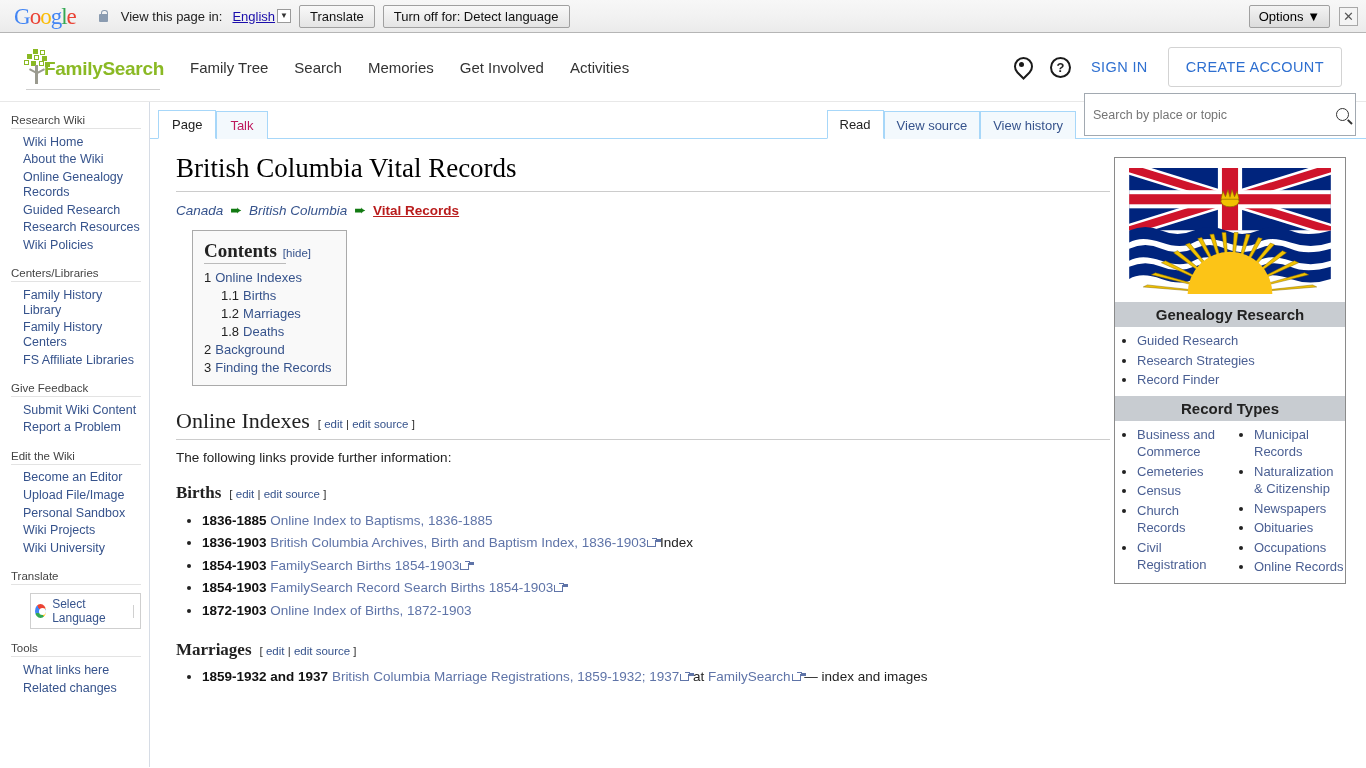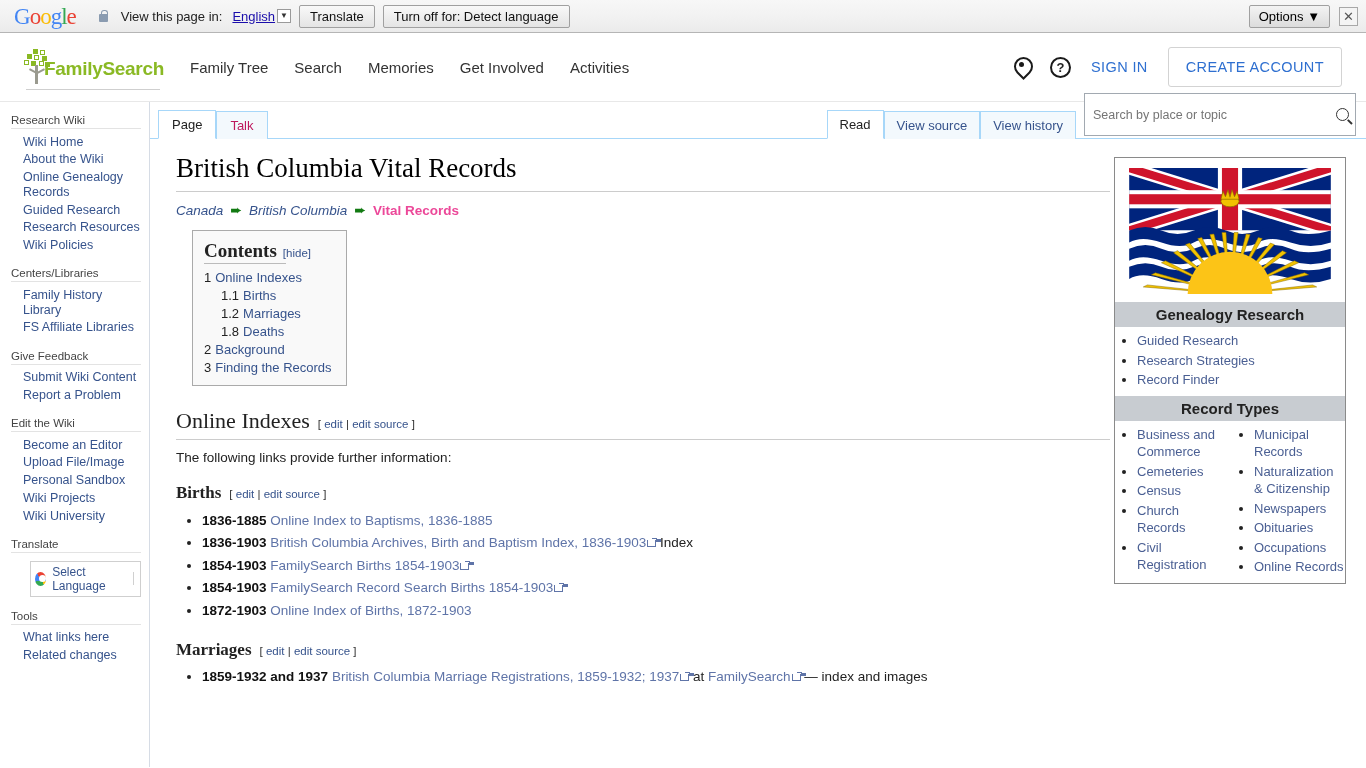--- a/index.html
+++ b/index.html
@@ -103,21 +103,21 @@
   .searchbox .mag{ width:13px;height:13px;border:1.7px solid #333;border-radius:50%;position:relative;}
   .searchbox .mag:after{content:"";position:absolute;right:-5px;bottom:-3px;width:6px;height:1.7px;background:#333;transform:rotate(45deg);}
 
   #main{ flex:1; display:flex; overflow:hidden; padding:14px 20px 0 26px; gap:4px;}
   #article{ flex:1; min-width:0; }
   h1.pagetitle{ font-family:"Liberation Serif", serif; font-weight:400; font-size:27px; margin:0 0 6px;
                 border-bottom:1px solid #ccc; padding-bottom:7px; color:#000;}
   .breadcrumb{ font-size:13.5px; margin:10px 0 8px; display:flex; align-items:center; gap:7px; flex-wrap:wrap;}
   .breadcrumb a{ color:#36538c; font-style:italic; text-decoration:none; cursor:pointer;}
   .breadcrumb .arrow{ color:#127a12; font-size:14px;}
-  .breadcrumb .cur{ font-weight:bold; color:#ec4899;}
+  .breadcrumb .cur{ font-weight:bold; color:#b91c1c;text-decoration:underline;}
 
   .toc{ border:1px solid #aaa; background:#f9f9f9; display:inline-block; padding:9px 14px 9px 11px; margin:4px 0 0 16px;}
   .toc .tt{ font-family:"Liberation Serif", serif; font-size:19px; font-weight:bold; display:flex; align-items:baseline; gap:6px; border-bottom:0;}
   .toc .hide{ font-size:11.5px; font-weight:normal; color:#36538c; cursor:pointer; font-family:"Liberation Sans",sans-serif;}
   .toc .ttline{ border-bottom:1px solid #bbb; width:82px; margin:1px 0 4px;}
   .toc ul{ list-style:none; margin:0; padding:0; font-size:13px;}
   .toc li{ padding:1.5px 0; color:#222;}
   .toc li a{ color:#36538c; text-decoration:none; cursor:pointer;}
   .toc li.sub{ padding-left:17px; }
   .toc .num{ color:#222; margin-right:4px;}
@@ -213,20 +213,21 @@
       <a>About the Wiki</a>
       <a>Online Genealogy Records</a>
       <a>Guided Research</a>
       <a>Research Resources</a>
       <a>Wiki Policies</a>
     </div>
 
     <div class="sb-head">Centers/Libraries</div>
     <div class="sb-group">
       <a>Family History Library</a>
+      <a>Family History Centers</a>
       <a>FS Affiliate Libraries</a>
     </div>
 
     <div class="sb-head">Give Feedback</div>
     <div class="sb-group">
       <a>Submit Wiki Content</a>
       <a>Report a Problem</a>
     </div>
 
     <div class="sb-head">Edit the Wiki</div>

